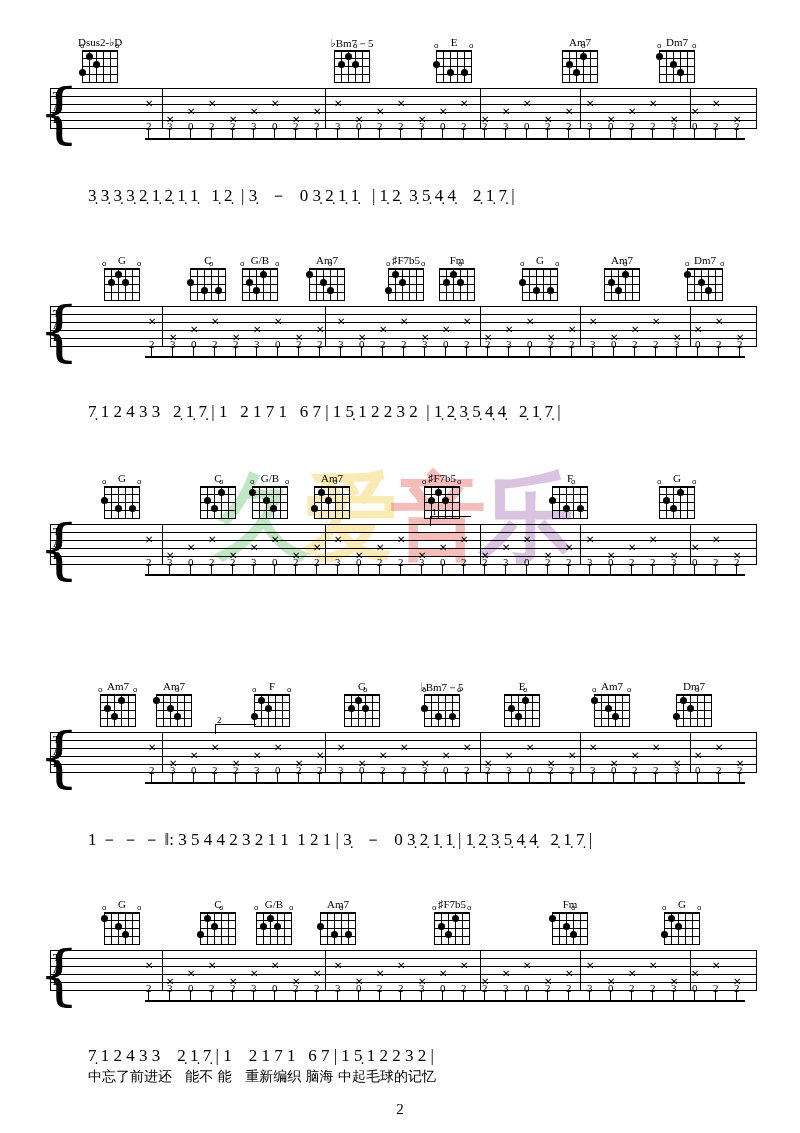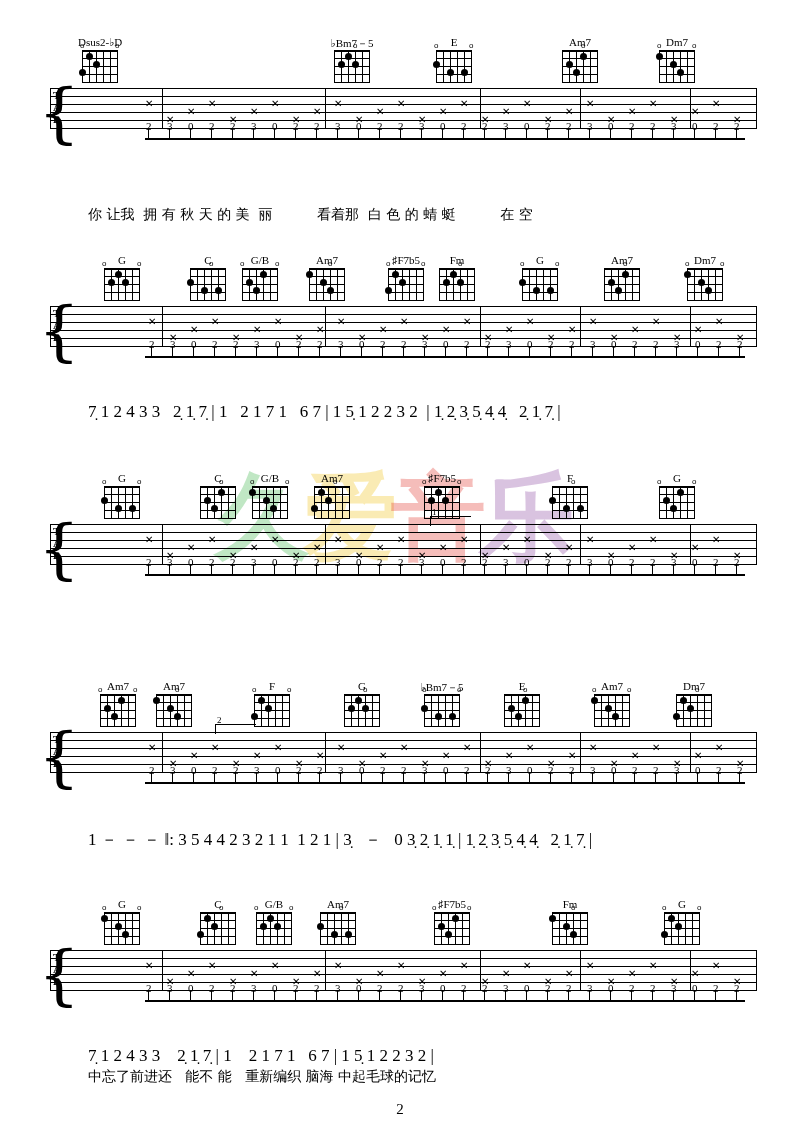--- a/index.html
+++ b/index.html
@@ -269,21 +269,21 @@
           <div class="num" style="left: 642px; top: 33px;">0</div>
           <div class="stem" style="left: 644px; top: 40px; height: 12px;"></div>
           <div class="xmark" style="left: 662px; top: 11px;">✕</div>
           <div class="num" style="left: 663px; top: 33px;">2</div>
           <div class="stem" style="left: 665px; top: 40px; height: 12px;"></div>
           <div class="xmark" style="left: 683px; top: 27px;">✕</div>
           <div class="num" style="left: 684px; top: 33px;">2</div>
           <div class="stem" style="left: 686px; top: 40px; height: 12px;"></div>
           <div class="beam" style="left: 95px; top: 50px; width: 600px;"></div>
         </div>
-        <div class="lyric" style="left: 88px; top: 172px;">你 让我  拥 有 秋 天 的 美  丽          看着那  白 色 的 蜻 蜓          在 空</div>
+        <div class="jianpu" style="left: 88px; top: 150px;">3̣ 3̣ 3̣ 3̣ 2̣ 1̣ 2̣ 1̣ 1̣   1̣ 2̣  | 3̣   －   0 3̣ 2̣ 1̣ 1̣   | 1̣ 2̣  3̣ 5̣ 4̣ 4̣    2̣ 1̣ 7̣ |</div>
       </div>
       <div class="system" style="top: 252px; height: 210px;">
         <div class="brace" style="top: 50px;">{</div>
         <div class="chord" style="left: 100px; top: 16px;">
           <div class="cname">G</div>
           <div class="grid">
             <div class="nut"></div>
             <div class="h" style="top: 8px;"></div>
             <div class="h" style="top: 16px;"></div>
             <div class="h" style="top: 24px;"></div>

